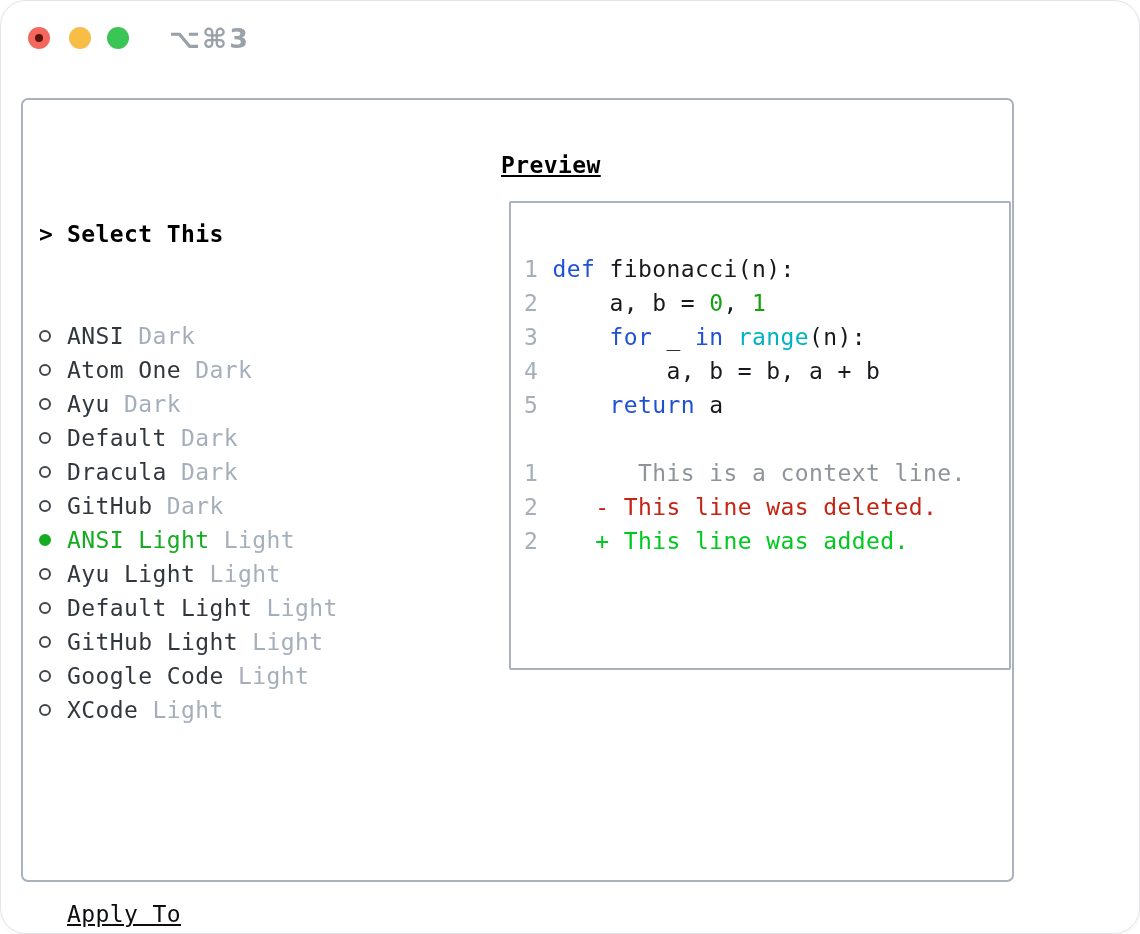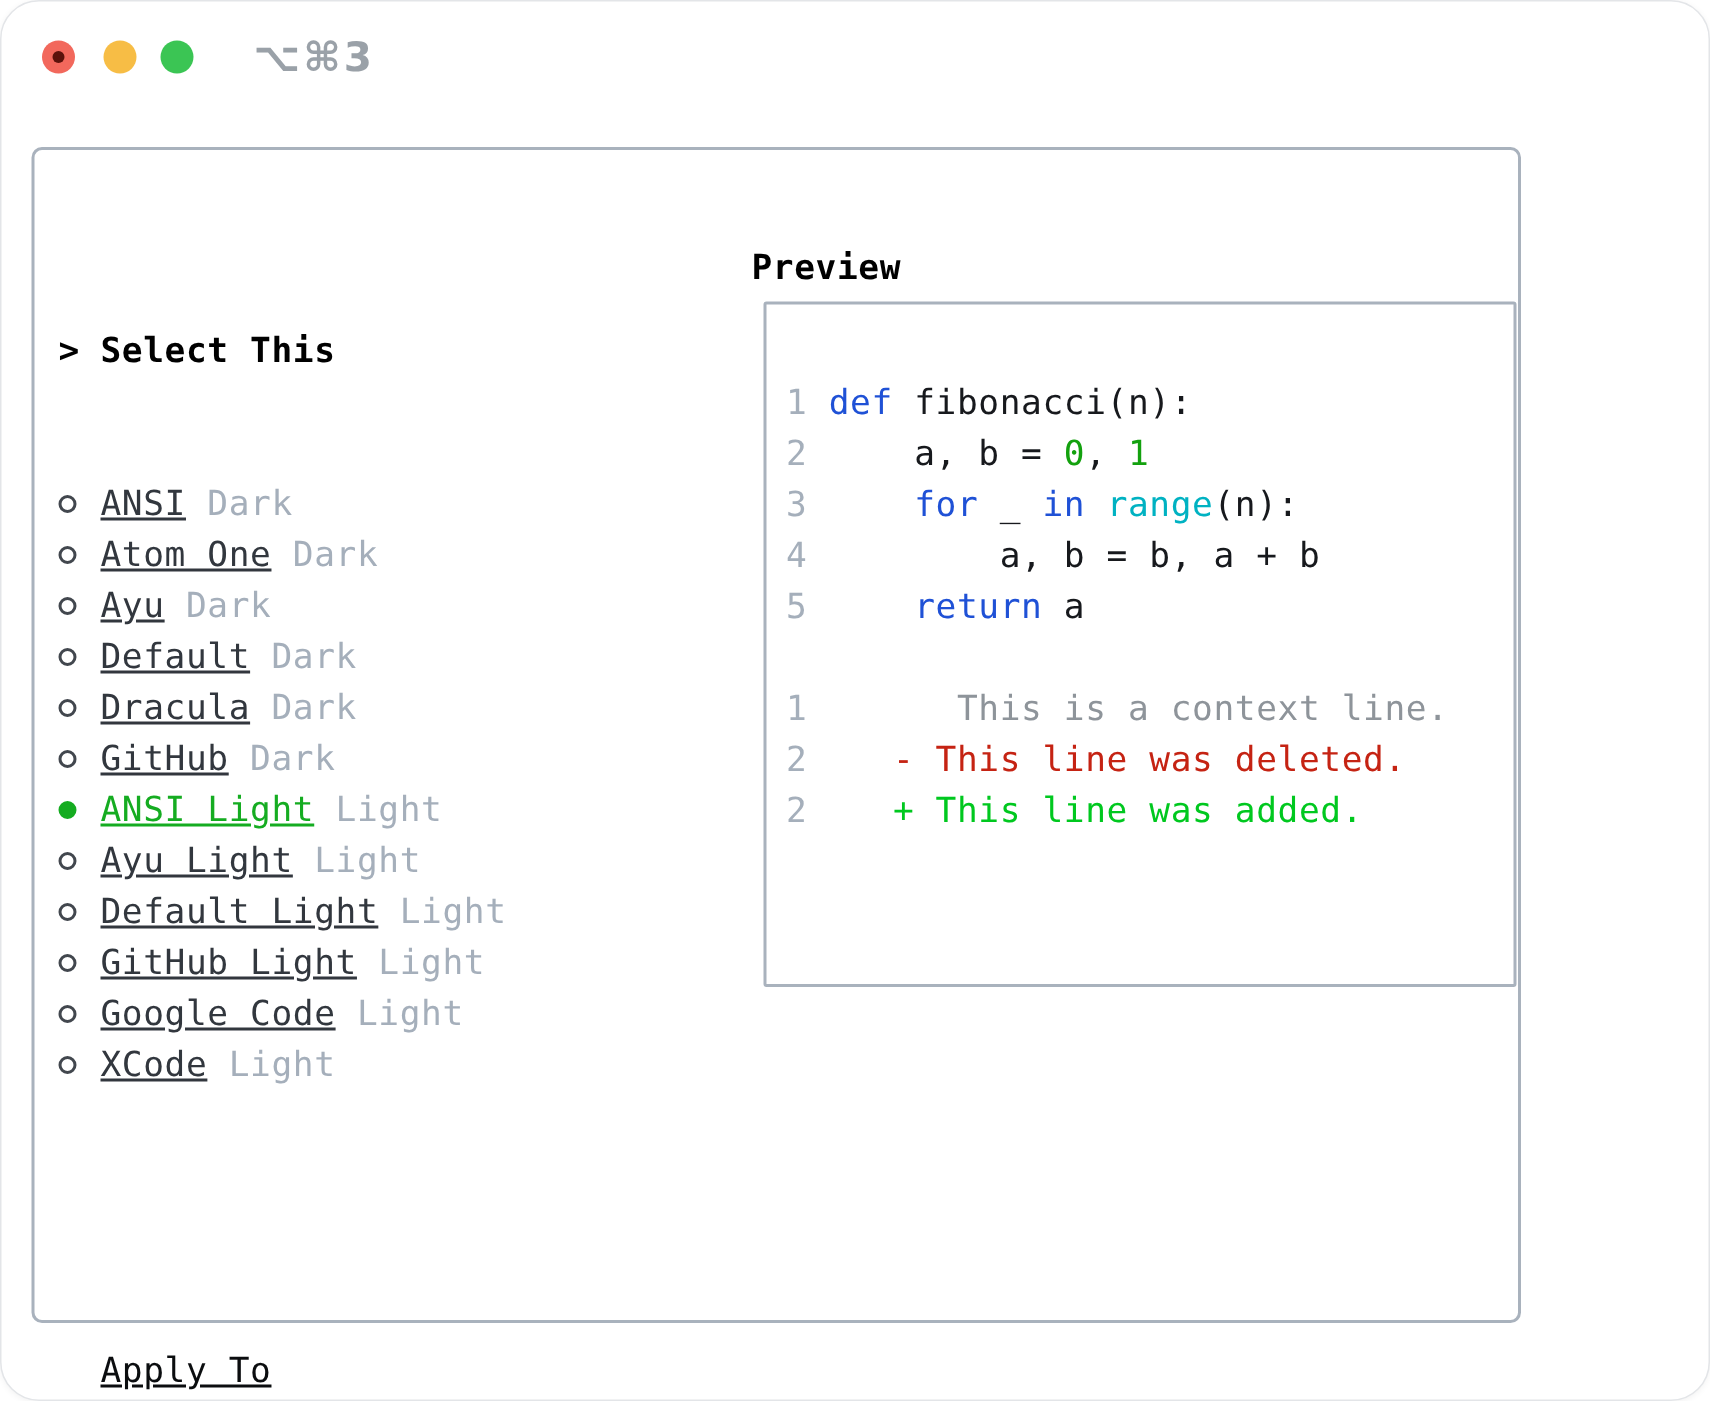--- a/index.html
+++ b/index.html
@@ -24,29 +24,29 @@
   .mono{font-size:23px;line-height:34px;letter-spacing:.4px;white-space:pre;color:var(--text-dark);}
   
   .left-col{position:absolute;left:16px;top:49px;}
   .row{display:flex;align-items:center;height:34px;}
   .marker{width:28px;flex:0 0 28px;display:flex;align-items:center;}
   .cursor{font-weight:bold;color:#000;}
   .circle{width:12px;height:12px;border-radius:50%;border:2.5px solid #42474e;box-sizing:border-box;}
   .circle.sel{background:var(--accent-green);border-color:var(--accent-green);}
   .bold{font-weight:bold;color:#000;}
   .plainhdr{color:#0b0d0f;text-decoration:underline;}
-  .name{color:var(--text-dark);text-decoration:underline;}
+  .name{color:var(--text-dark);}
   .name.sel{color:var(--accent-green);}
   .suffix{color:var(--muted-gray);}
   .blank{height:34px;}
   
-  .preview-label{position:absolute;left:478px;top:62px;}
+  .preview-label{position:absolute;left:478px;top:48px;text-decoration:underline;}
   .preview-box{position:absolute;left:486px;top:101px;width:473px;height:404px;
                border:2px solid var(--border-gray);border-radius:2px;background:#fff;
-               padding:49px 12px 0 13px;box-sizing:content-box;overflow:hidden;}
+               padding:49px 12px 12px 13px;box-sizing:content-box;overflow:hidden;}
   .cline{height:34px;color:var(--code-dark);}
   .num{color:var(--muted-gray);}
   .pl{color:var(--code-dark);}
   .kw{color:var(--keyword-blue);}
   .fn{color:var(--function-cyan);}
   .lit{color:var(--literal-green);}
   .ctx{color:var(--context-gray);}
   .del{color:var(--deleted-red);margin-top:12px;}
   .add{color:var(--added-green);}
 </style>

